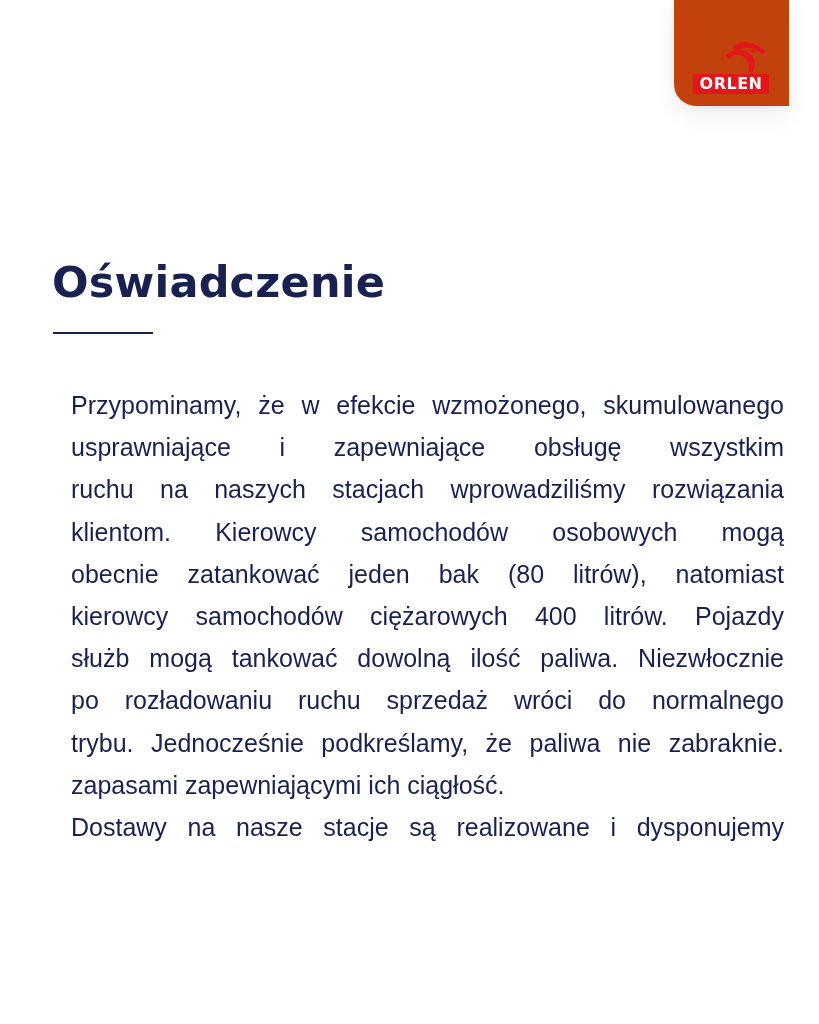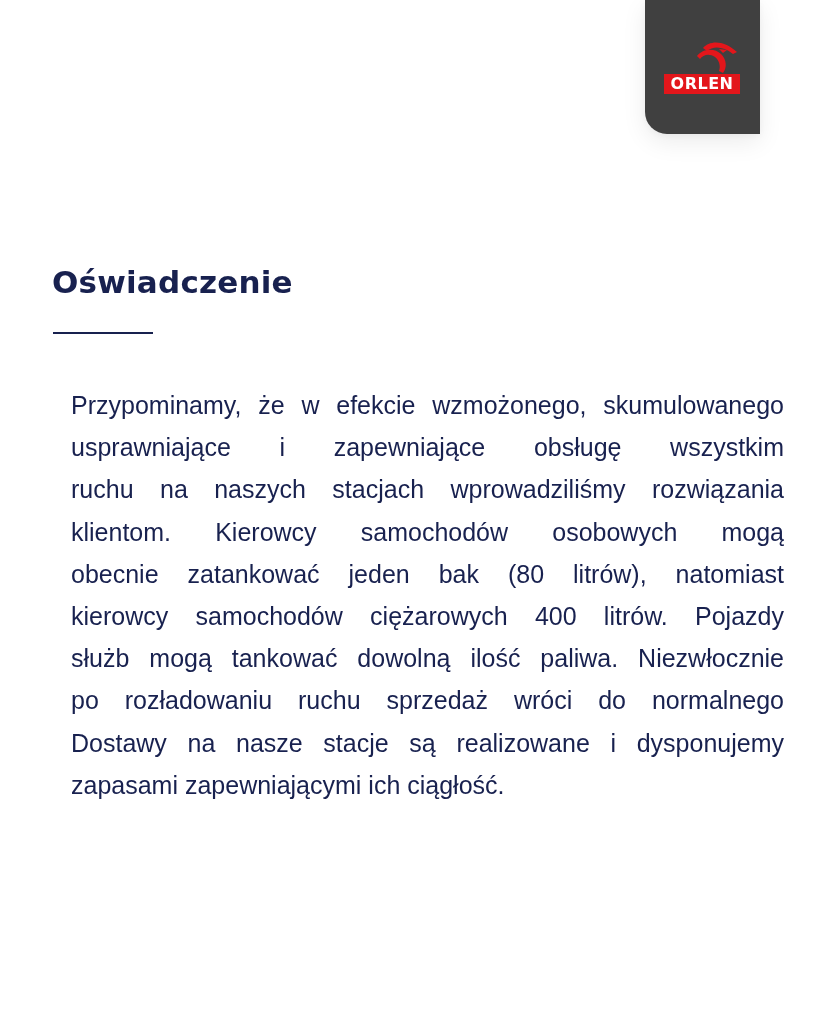--- a/index.html
+++ b/index.html
@@ -10,25 +10,25 @@
       width: 819px;
       height: 1024px;
       background: #ffffff;
       position: relative;
       overflow: hidden;
       font-family: "DejaVu Sans", "Liberation Sans", sans-serif;
       color: #18214f;
     }
     .logo-card {
       position: absolute;
-      left: 645px;
+      left: 674px;
       top: 0;
       width: 115px;
-      height: 134px;
-      background: #404040;
+      height: 106px;
+      background: #c2410c;
       border-bottom-left-radius: 22px;
       box-shadow: 0 8px 24px rgba(0,0,0,0.08), 0 2px 6px rgba(0,0,0,0.04);
     }
     .logo-eagle {
       position: absolute;
       left: 48px;
       top: 38px;
       width: 48px;
       height: 36px;
     }
@@ -47,21 +47,21 @@
       text-align: center;
       letter-spacing: 0.5px;
     }
     .page-title {
       position: absolute;
       left: 52px;
       top: 258px;
       margin: 0;
       font-family: "DejaVu Sans", "Liberation Sans", sans-serif;
       font-weight: bold;
-      font-size: 31px;
+      font-size: 43px;
       line-height: 48px;
       color: #18214f;
       letter-spacing: 0.2px;
     }
     .title-rule {
       position: absolute;
       left: 53px;
       top: 332px;
       width: 100px;
       height: 2px;
@@ -107,15 +107,16 @@
 
 <div class="body-text">
   <span class="line">Przypominamy, że w efekcie wzmożonego, skumulowanego</span>
   <span class="line">usprawniające i zapewniające obsługę wszystkim</span>
   <span class="line">ruchu na naszych stacjach wprowadziliśmy rozwiązania</span>
   <span class="line">klientom. Kierowcy samochodów osobowych mogą</span>
   <span class="line">obecnie zatankować jeden bak (80 litrów), natomiast</span>
   <span class="line">kierowcy samochodów ciężarowych 400 litrów. Pojazdy</span>
   <span class="line">służb mogą tankować dowolną ilość paliwa. Niezwłocznie</span>
   <span class="line">po rozładowaniu ruchu sprzedaż wróci do normalnego</span>
+  <span class="line">trybu. Jednocześnie podkreślamy, że paliwa nie zabraknie.</span>
+  <span class="line last">zapasami zapewniającymi ich ciągłość.</span>
   <span class="line">Dostawy na nasze stacje są realizowane i dysponujemy</span>
-  <span class="line last">zapasami zapewniającymi ich ciągłość.</span>
 </div>
 
 </body></html>

